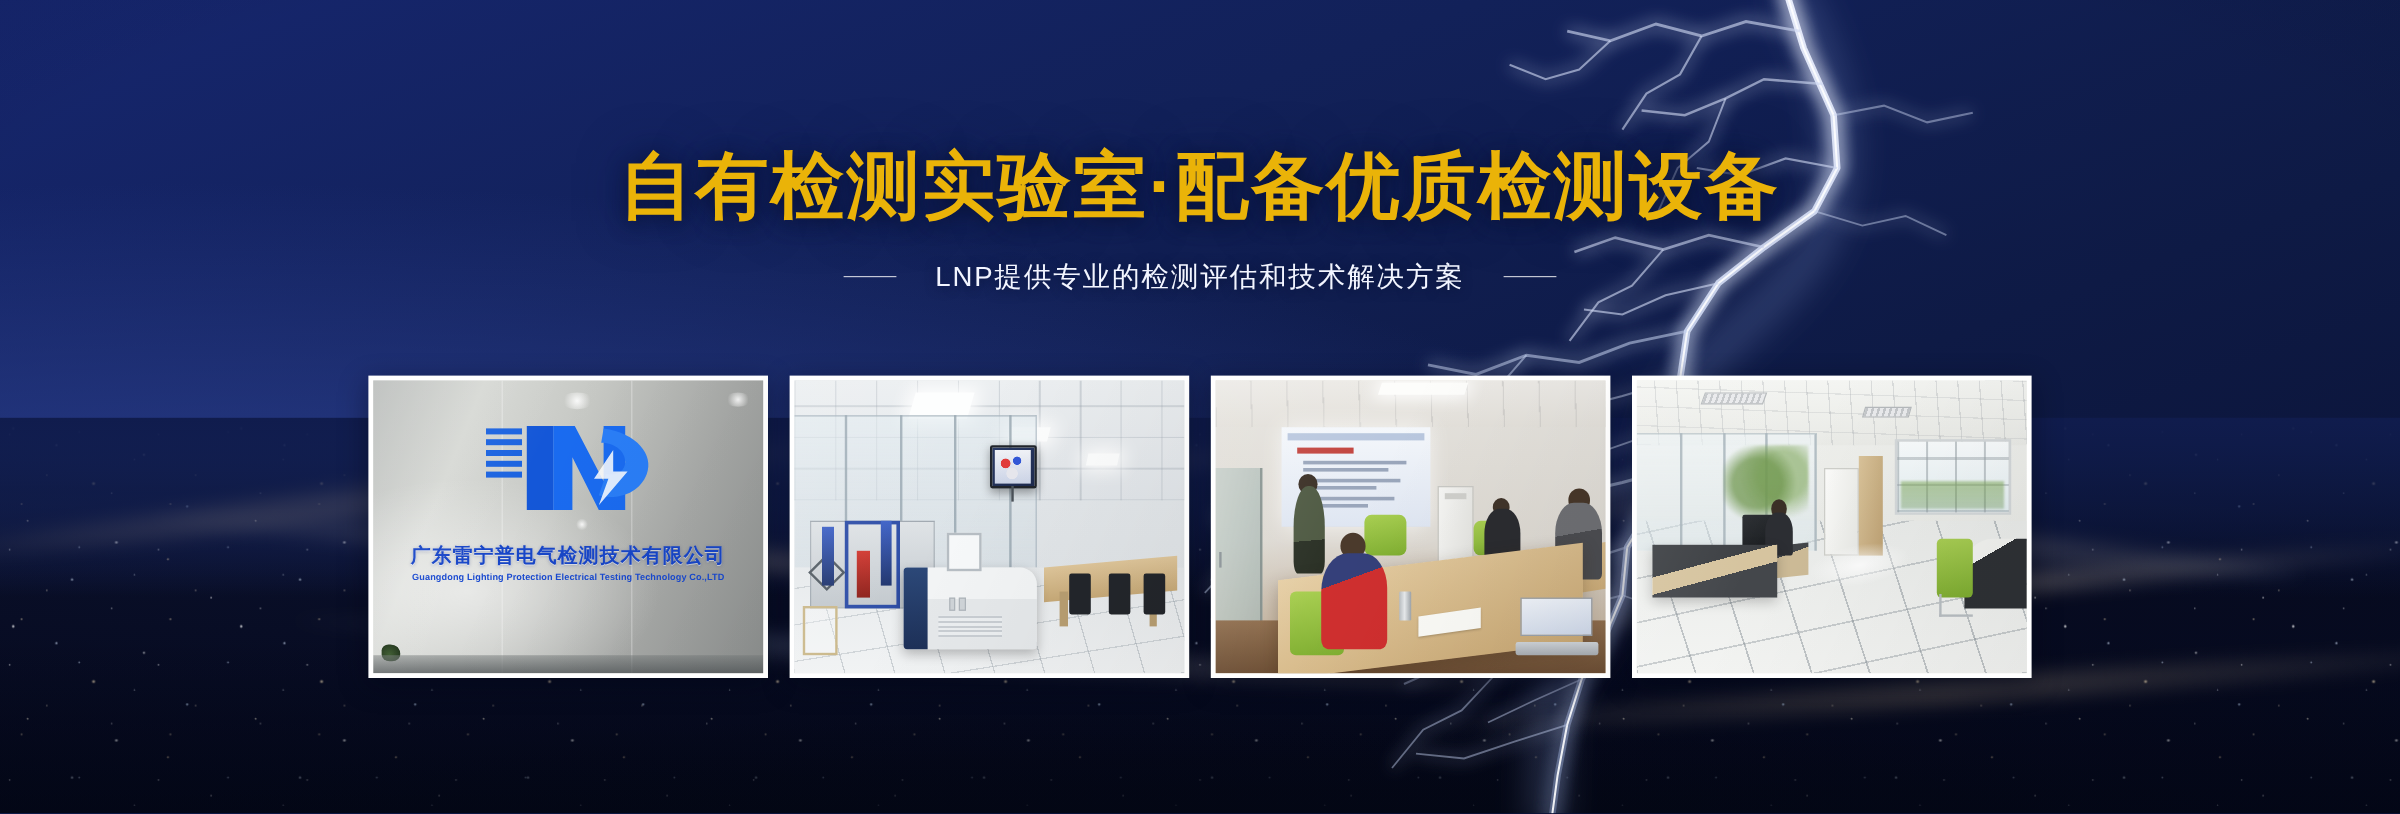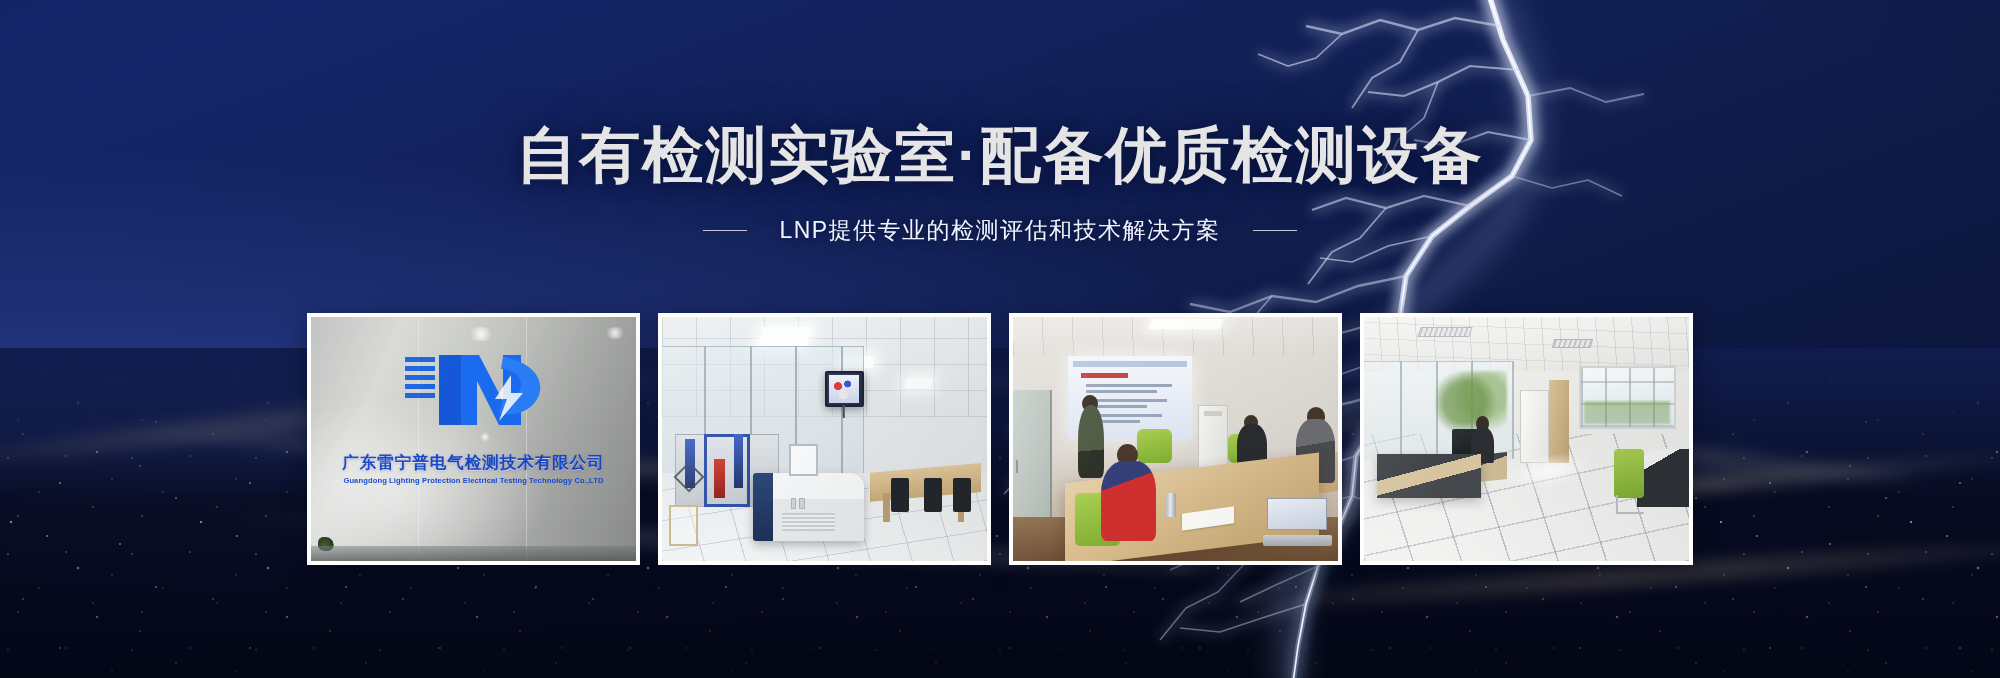--- a/index.html
+++ b/index.html
@@ -101,21 +101,21 @@
   .content{position:absolute;inset:0;}
 
   .headline{
     position:absolute;left:0;right:0;top:122px;
     text-align:center;
   }
   .headline h1{
     font-size:61px;
     line-height:1.1;
     font-weight:bold;
-    color:#e5e5e5;
+    color:#eab308;
     letter-spacing:2px;
     text-shadow:0 2px 16px rgba(6,14,48,.85), 0 0 40px rgba(10,22,70,.6);
   }
   .subline{
     position:absolute;left:0;right:0;top:215px;
     display:flex;align-items:center;justify-content:center;gap:32px;
   }
   .subline .dash{
     display:block;width:44px;height:1px;
     background:rgba(255,255,255,.75);

